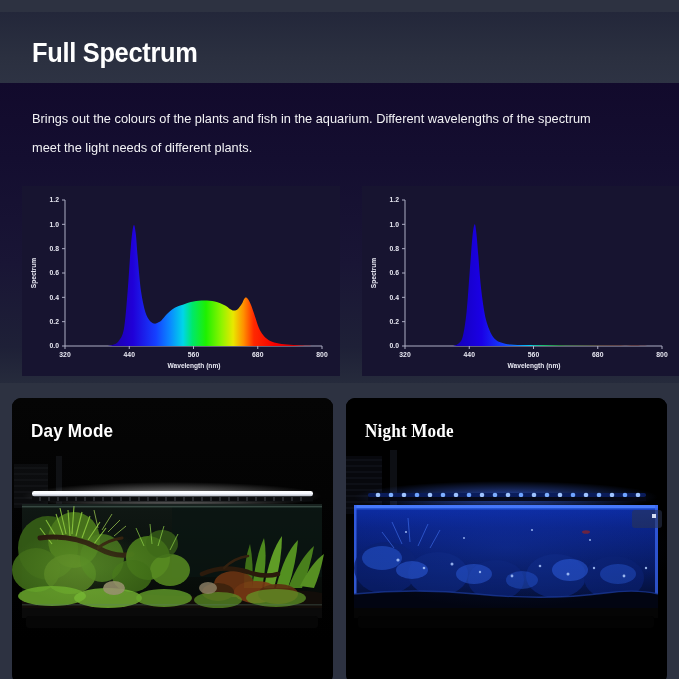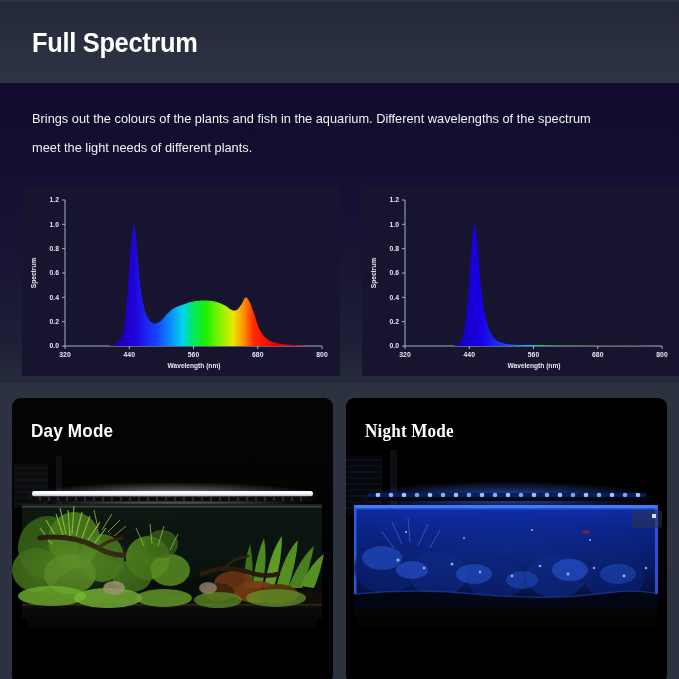--- a/index.html
+++ b/index.html
@@ -17,21 +17,21 @@
   #page {
     position: relative;
     width: 679px;
     height: 679px;
     background: #2d3241;
   }
 
   
   .header-band {
     position: absolute;
-    left: 0; top: 2px;
+    left: 0; top: 12px;
     width: 679px;
     height: 83px;
     background: linear-gradient(180deg, #23273a 0%, #2b3040 55%, #2f3445 100%);
   }
   .page-title {
     position: absolute;
     left: 32px;
     top: 26px;
     font-size: 27px;
     font-weight: bold;

